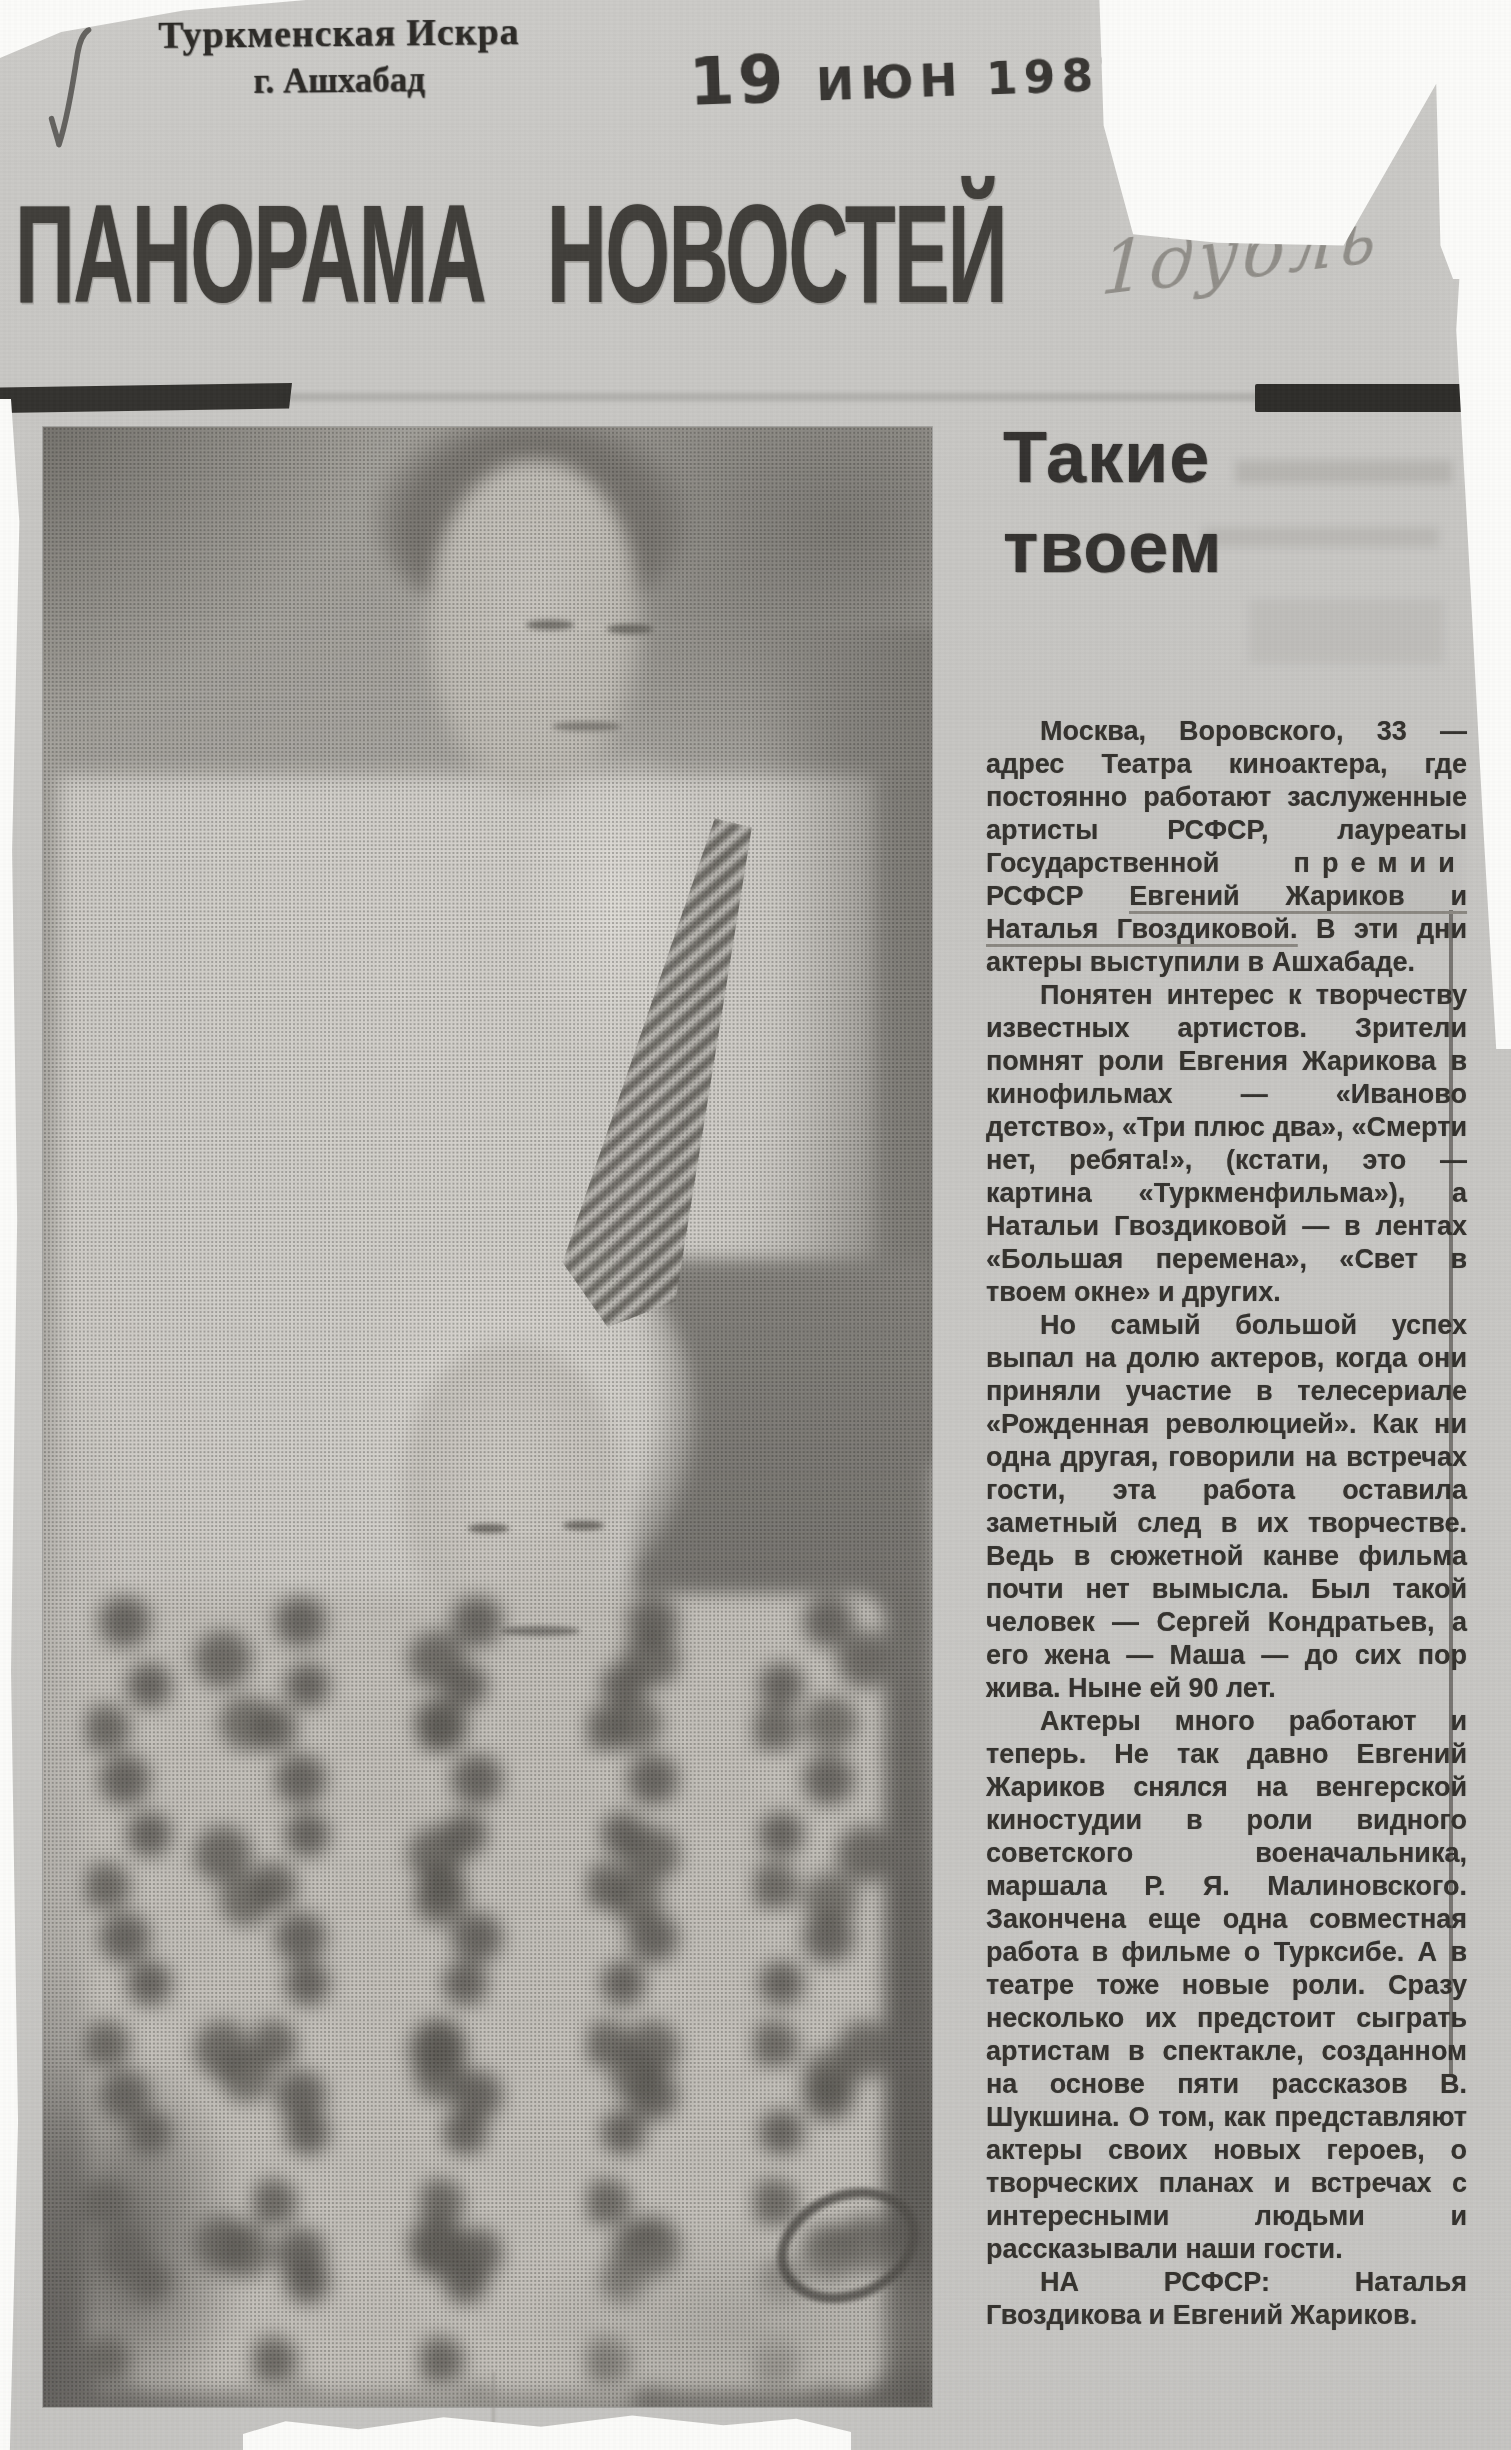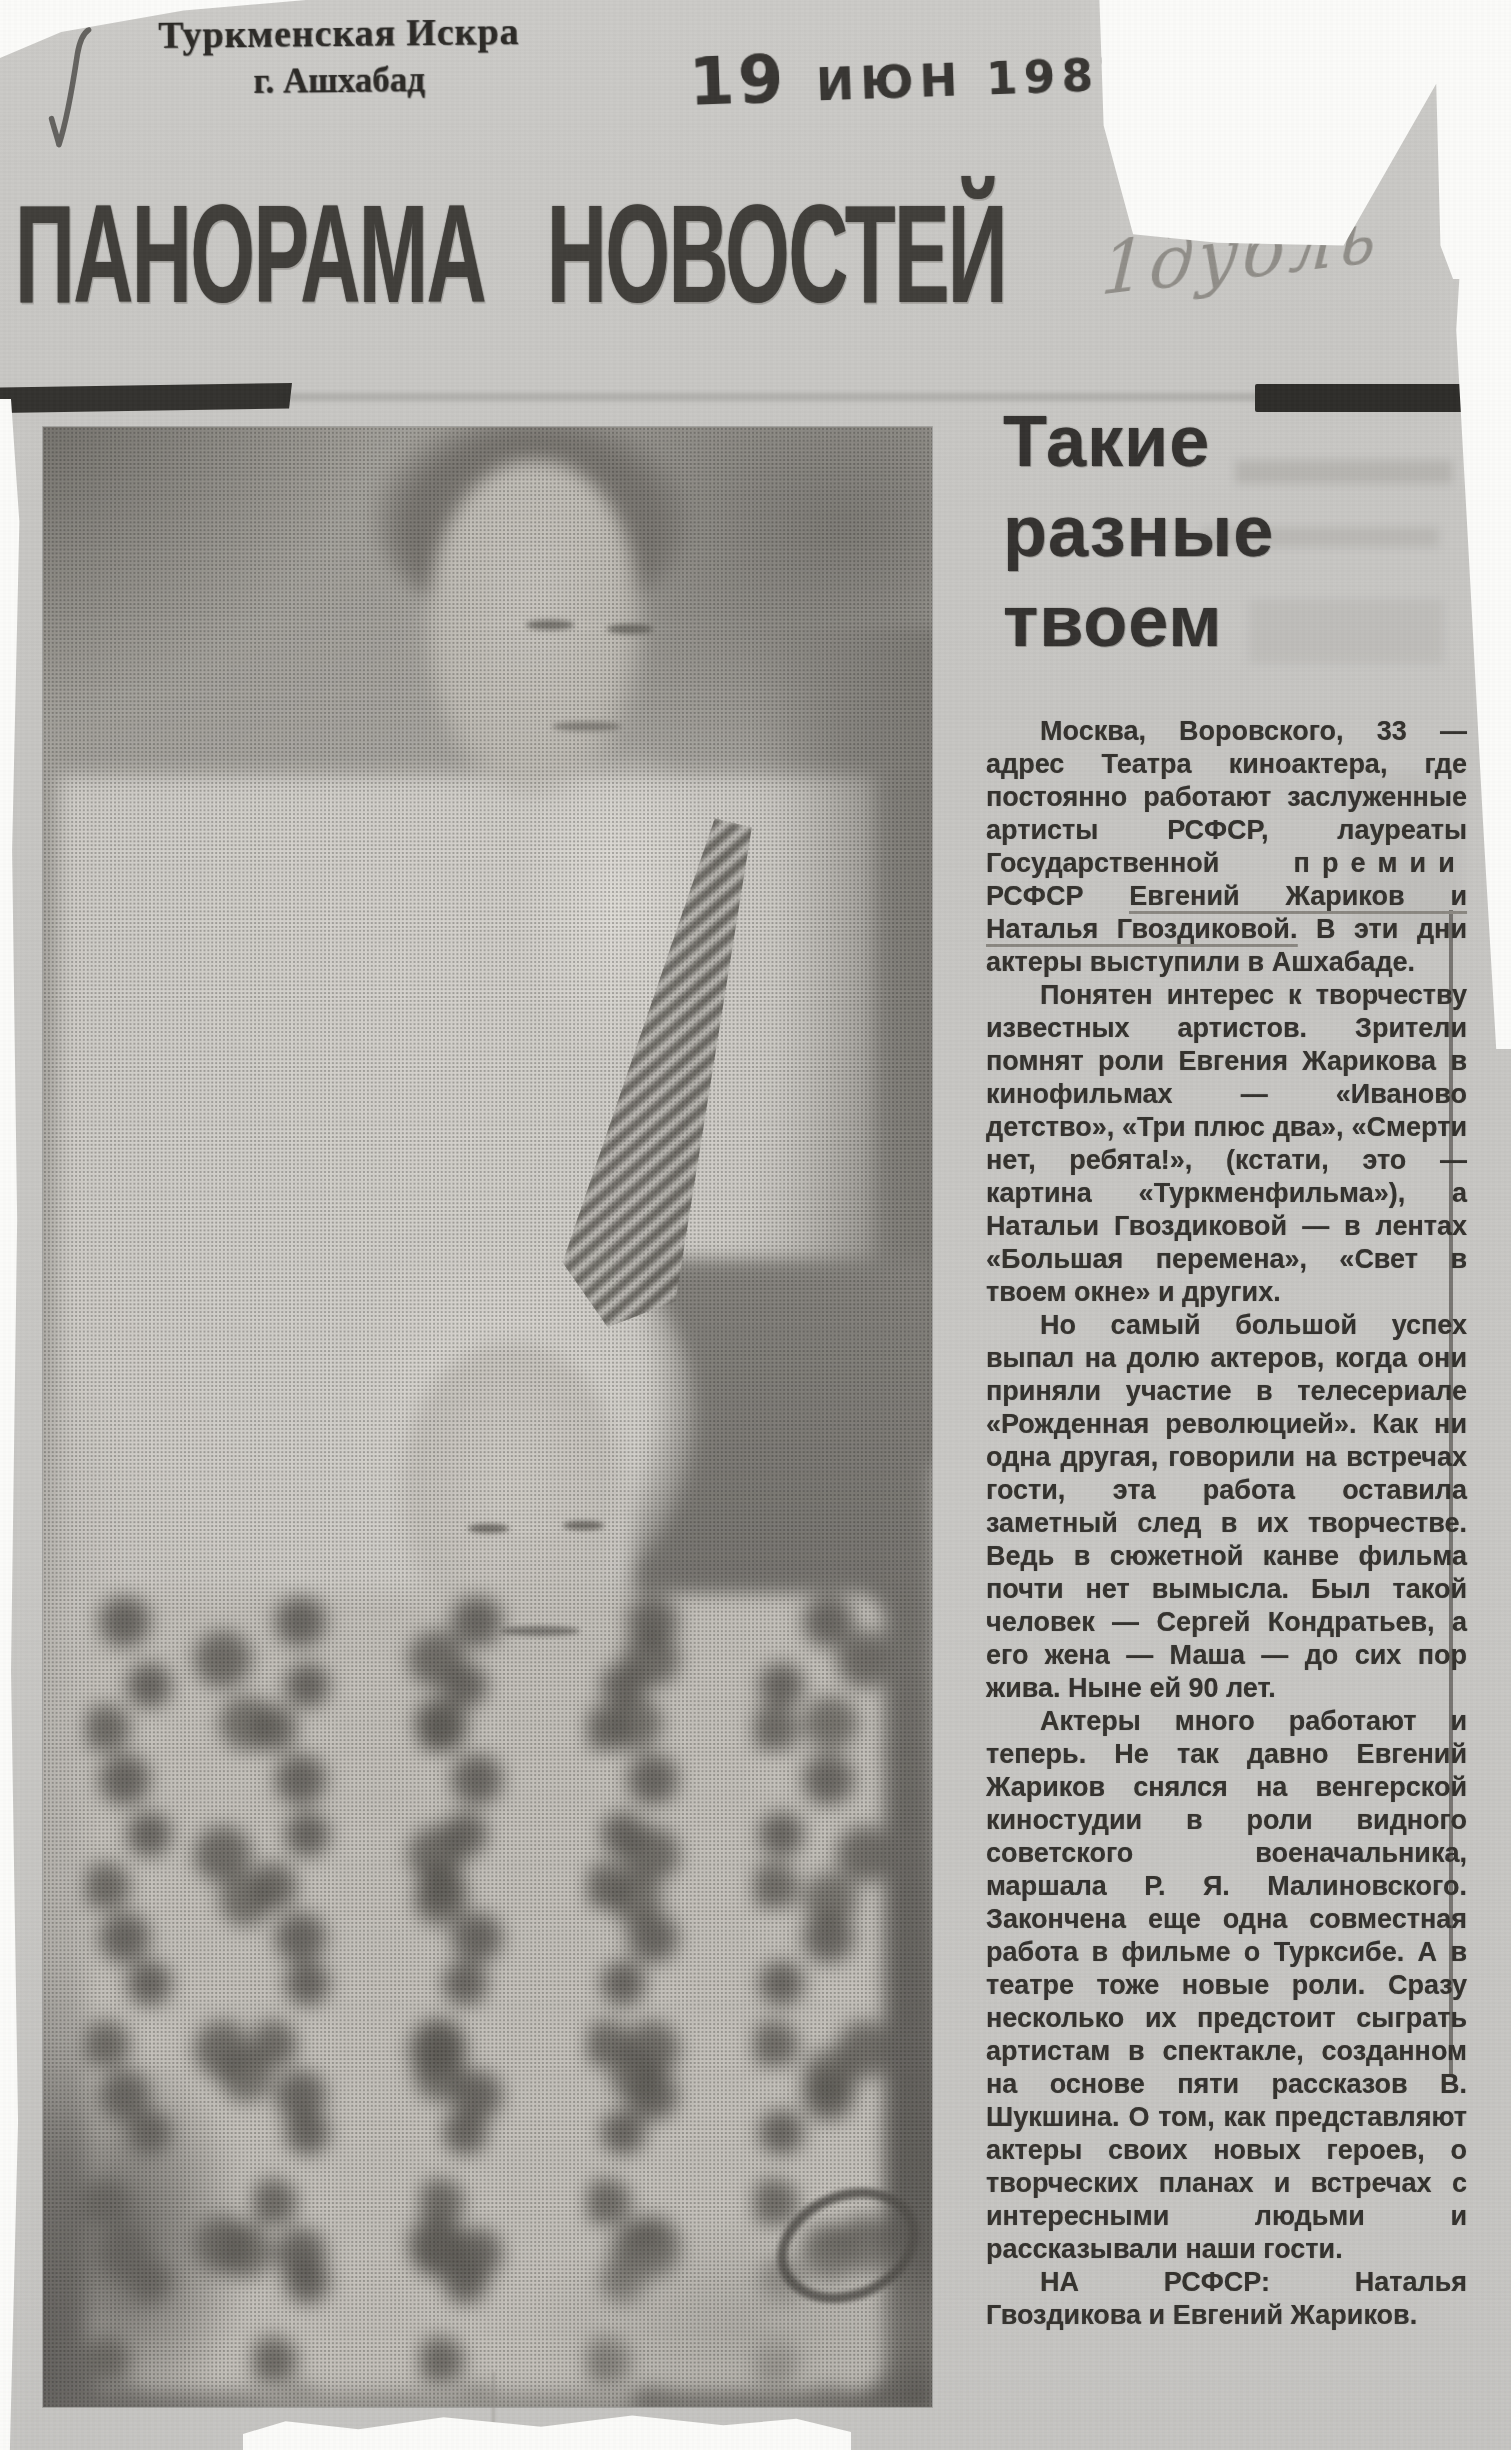--- a/index.html
+++ b/index.html
@@ -130,21 +130,21 @@
      clip-path:polygon(34% 0,66% 0,100% 92%,50% 100%,0 90%);
      background:repeating-linear-gradient(125deg,#55524d 0 8.4px,#bdbab5 8.4px 16px);}
   .bracelet{position:absolute;left:732px;top:1764px;width:126px;height:89px;border-radius:50%;
      border:10.2px solid #413e3a;transform:rotate(-22deg);filter:blur(1.9px);opacity:.85;}
   .halftone{position:absolute;inset:0;mix-blend-mode:multiply;opacity:.5;
      background-image:radial-gradient(circle,rgba(22,22,20,.6) 0.8px,rgba(0,0,0,0) 1.4px);
      background-size:3.9px 3.9px;}
   .photo-veil{position:absolute;inset:0;background:rgba(203,201,197,.15);}
 
   
-  .article-title{position:absolute;left:1003px;top:396px;margin:0;
+  .article-title{position:absolute;left:1003px;top:412px;margin:0;
      font-family:"Liberation Sans",sans-serif;font-weight:700;font-size:72px;line-height:90px;
      color:#343230;letter-spacing:0.9px;
      text-shadow:0 0 1.4px rgba(47,45,42,.65),0.9px 0.9px 0 rgba(70,68,64,.3);}
   .article-title span{display:block;}
   .article-body{position:absolute;left:986px;top:715px;width:481px;
      font-family:"Liberation Sans",sans-serif;font-weight:700;font-size:27px;line-height:33px;
      color:#34322e;text-align:justify;text-align-last:left;
      text-shadow:0 0 0.9px rgba(52,50,46,.55);}
   .article-body p{margin:0;text-indent:54px;}
   .pencil-underline{text-decoration:underline;text-decoration-color:#8b8882;
@@ -219,21 +219,20 @@
         <div class="wom-eye-r"></div>
         <div class="wom-mouth"></div>
       </div>
       <div class="bracelet"></div>
       <div class="halftone"></div>
       <div class="photo-veil"></div>
     </div>
 
     <h2 class="article-title">
       <span>Такие</span>
-      <span>разные</span>
       <span>твоем</span>
     </h2>
 
     <div class="article-body">
         <p><span>Москва, Воровского, 33 — адрес Театра киноактера, где постоянно работают заслуженные артисты РСФСР, лауреаты Государственной </span><span class="spaced">премии</span><span> РСФСР </span><span class="pencil-underline">Евгений Жариков и Наталья Гвоздиковой.</span><span> В эти дни актеры выступили в Ашхабаде.</span></p>
         <p><span>Понятен интерес к творчеству известных артистов. Зрители помнят роли Евгения Жарикова в кинофильмах — «Иваново детство», «Три плюс два», «Смерти нет, ребята!», (кстати, это — картина «Туркменфильма»), а Натальи Гвоздиковой — в лентах «Большая перемена», «Свет в твоем окне» и других.</span></p>
         <p><span>Но самый большой успех выпал на долю актеров, когда они приняли участие в телесериале «Рожденная революцией». Как ни одна другая, говорили на встречах гости, эта работа оставила заметный след в их творчестве. Ведь в сюжетной канве фильма почти нет вымысла. Был такой человек — Сергей Кондратьев, а его жена — Маша — до сих пор жива. Ныне ей 90 лет.</span></p>
         <p><span>Актеры много работают и теперь. Не так давно Евгений Жариков снялся на венгерской киностудии в роли видного советского военачальника, маршала Р. Я. Малиновского. Закончена еще одна совместная работа в фильме о Турксибе. А в театре тоже новые роли. Сразу несколько их предстоит сыграть артистам в спектакле, созданном на основе пяти рассказов В. Шукшина. О том, как представляют актеры своих новых героев, о творческих планах и встречах с интересными людьми и рассказывали наши гости.</span></p>
         <p><span>НА РСФСР: Наталья Гвоздикова и Евгений Жариков.</span></p>
       </div>

